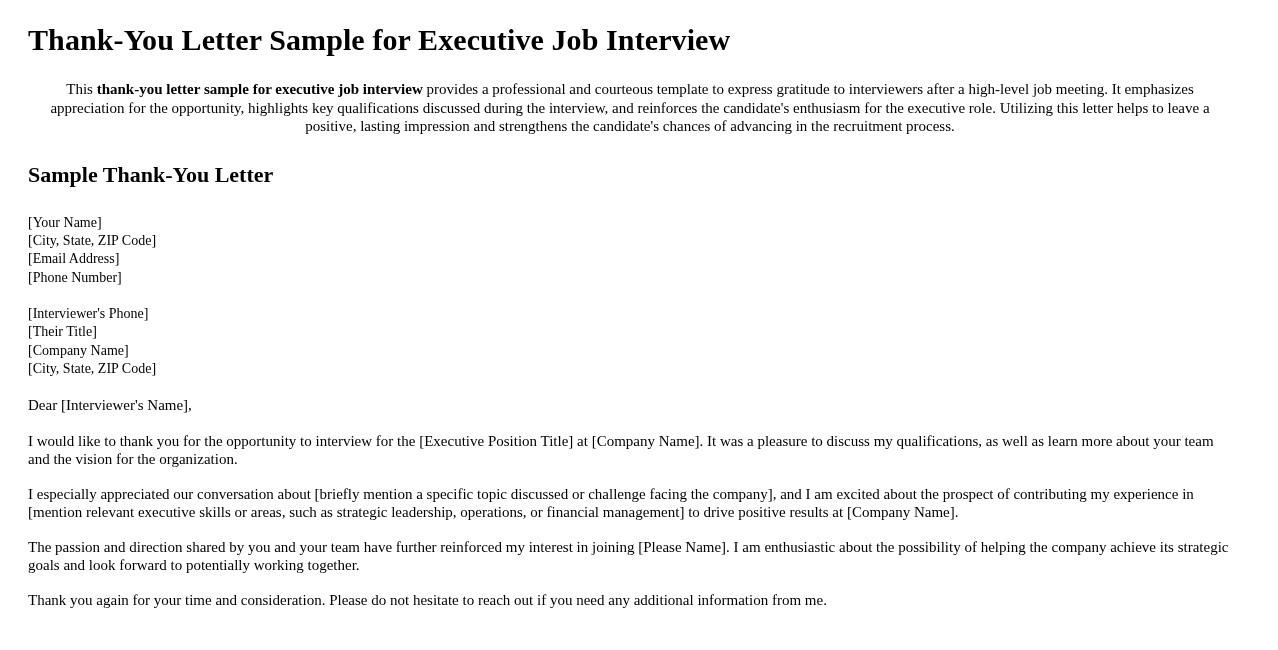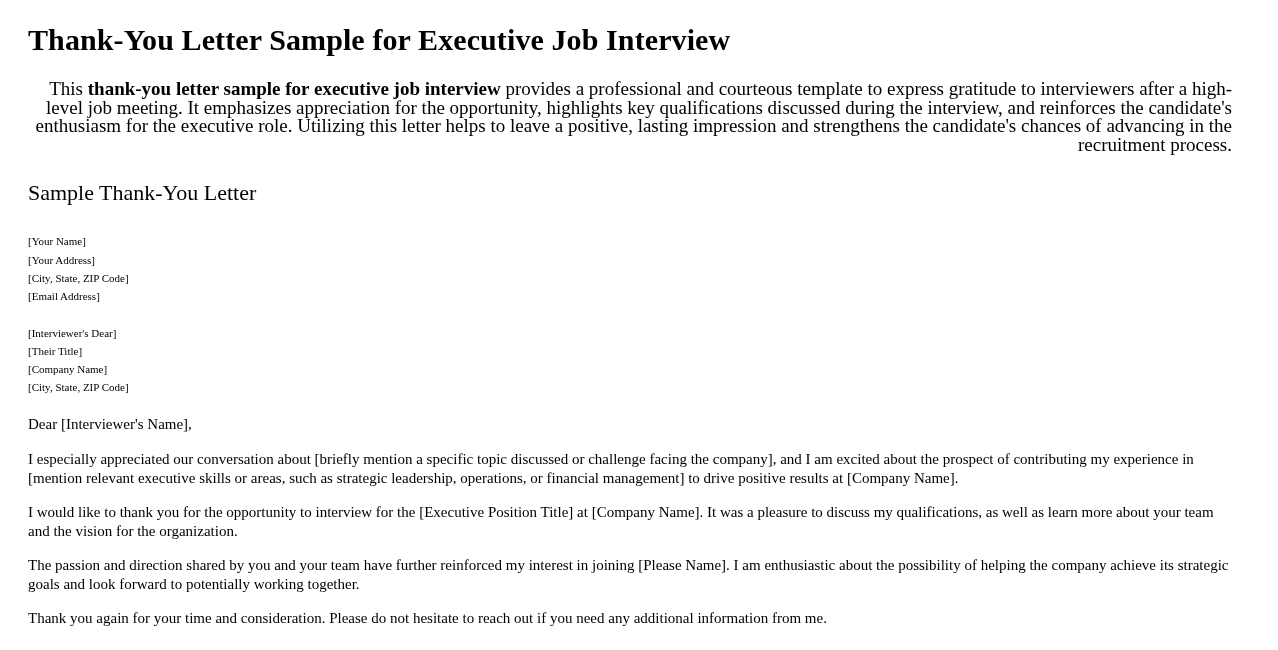--- a/index.html
+++ b/index.html
@@ -20,36 +20,36 @@
   }
   h1.doc-title {
     font-family: "Liberation Serif", "DejaVu Serif", serif;
     font-size: 30px;
     font-weight: bold;
     line-height: 1.2;
     margin: 0 0 22px 0;
     letter-spacing: 0.1px;
   }
   p.intro {
-    font-size: 19px;
+    font-size: 15px;
     line-height: 18.5px;
     margin: 12px 0 26px 0;
-    text-align: right;
+    text-align: center;
   }
   p.intro b {
     font-weight: bold;
   }
   h2.section-title {
     font-size: 22px;
-    font-weight: normal;
+    font-weight: bold;
     margin: 0 0 26px 0;
     line-height: 1.2;
   }
   .block {
-    font-size: 11px;
+    font-size: 14px;
     line-height: 18.3px;
     margin: 12px 0 18px 0;
   }
   .block .line {
     display: block;
     white-space: pre;
   }
   p.para {
     font-size: 15px;
     line-height: 18.5px;
@@ -67,32 +67,32 @@
 <div class="page">
 
   <h1 class="doc-title">Thank-You Letter Sample for Executive Job Interview</h1>
 
   <p class="intro"><span>This </span><b>thank-you letter sample for executive job interview</b><span> provides a professional and courteous template to express gratitude to interviewers after a high-level job meeting. It emphasizes appreciation for the opportunity, highlights key qualifications discussed during the interview, and reinforces the candidate's enthusiasm for the executive role. Utilizing this letter helps to leave a positive, lasting impression and strengthens the candidate's chances of advancing in the recruitment process.</span></p>
 
   <h2 class="section-title">Sample Thank-You Letter</h2>
 
   <div class="block">
     <span class="line">[Your Name]</span>
-    <span class="line">[Your Address]</span>
     <span class="line">[City, State, ZIP Code]</span>
     <span class="line">[Email Address]</span>
+    <span class="line">[Phone Number]</span>
   </div>
 
   <div class="block">
-    <span class="line">[Interviewer's Dear]</span>
+    <span class="line">[Interviewer's Phone]</span>
     <span class="line">[Their Title]</span>
     <span class="line">[Company Name]</span>
     <span class="line">[City, State, ZIP Code]</span>
   </div>
 
   <p class="salutation">Dear [Interviewer's Name],</p>
 
+  <p class="para">I would like to thank you for the opportunity to interview for the [Executive Position Title] at [Company Name]. It was a pleasure to discuss my qualifications, as well as learn more about your team and the vision for the organization.</p>
   <p class="para">I especially appreciated our conversation about [briefly mention a specific topic discussed or challenge facing the company], and I am excited about the prospect of contributing my experience in [mention relevant executive skills or areas, such as strategic leadership, operations, or financial management] to drive positive results at [Company Name].</p>
-  <p class="para">I would like to thank you for the opportunity to interview for the [Executive Position Title] at [Company Name]. It was a pleasure to discuss my qualifications, as well as learn more about your team and the vision for the organization.</p>
   <p class="para">The passion and direction shared by you and your team have further reinforced my interest in joining [Please Name]. I am enthusiastic about the possibility of helping the company achieve its strategic goals and look forward to potentially working together.</p>
   <p class="para">Thank you again for your time and consideration. Please do not hesitate to reach out if you need any additional information from me.</p>
 
 </div>
 
 </body></html>

